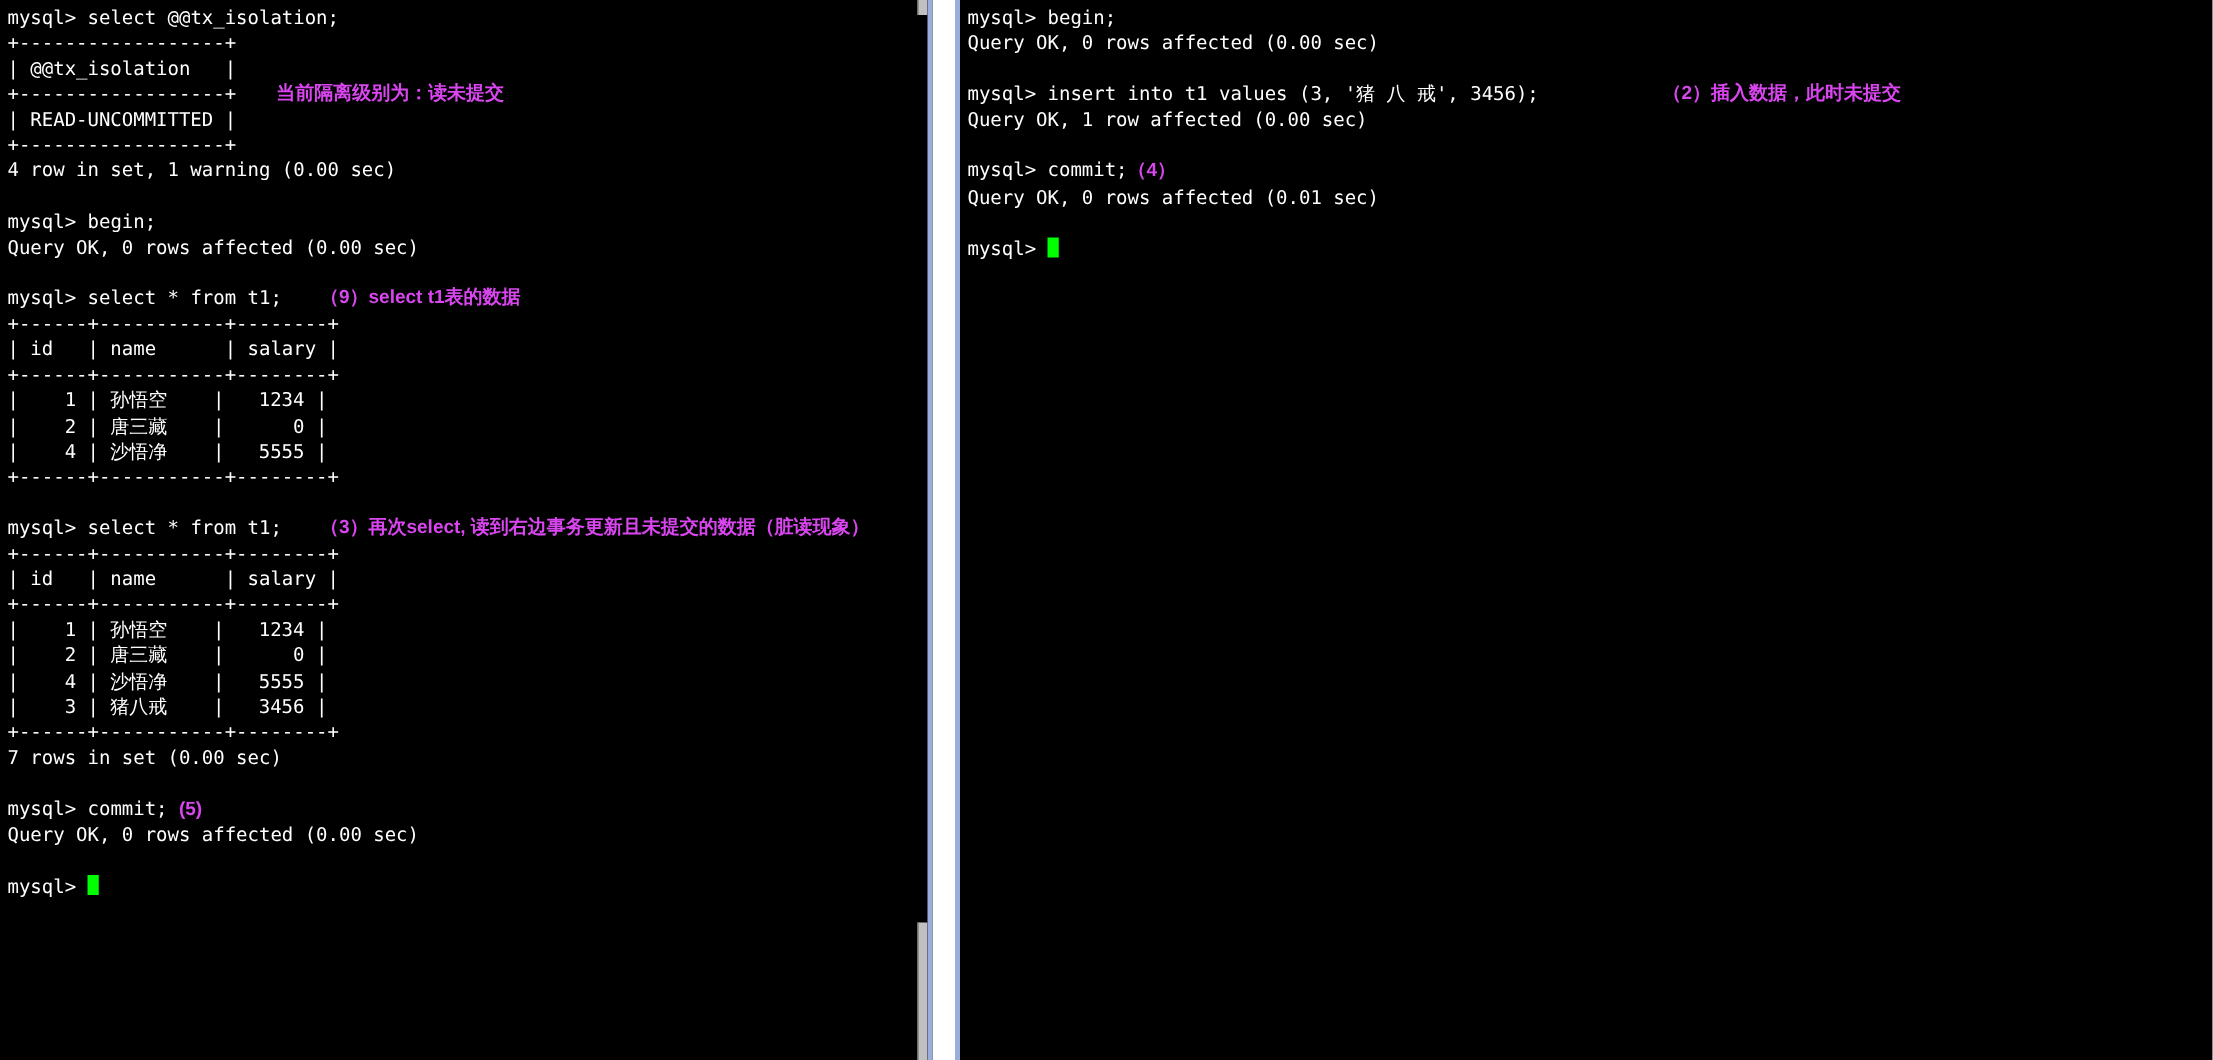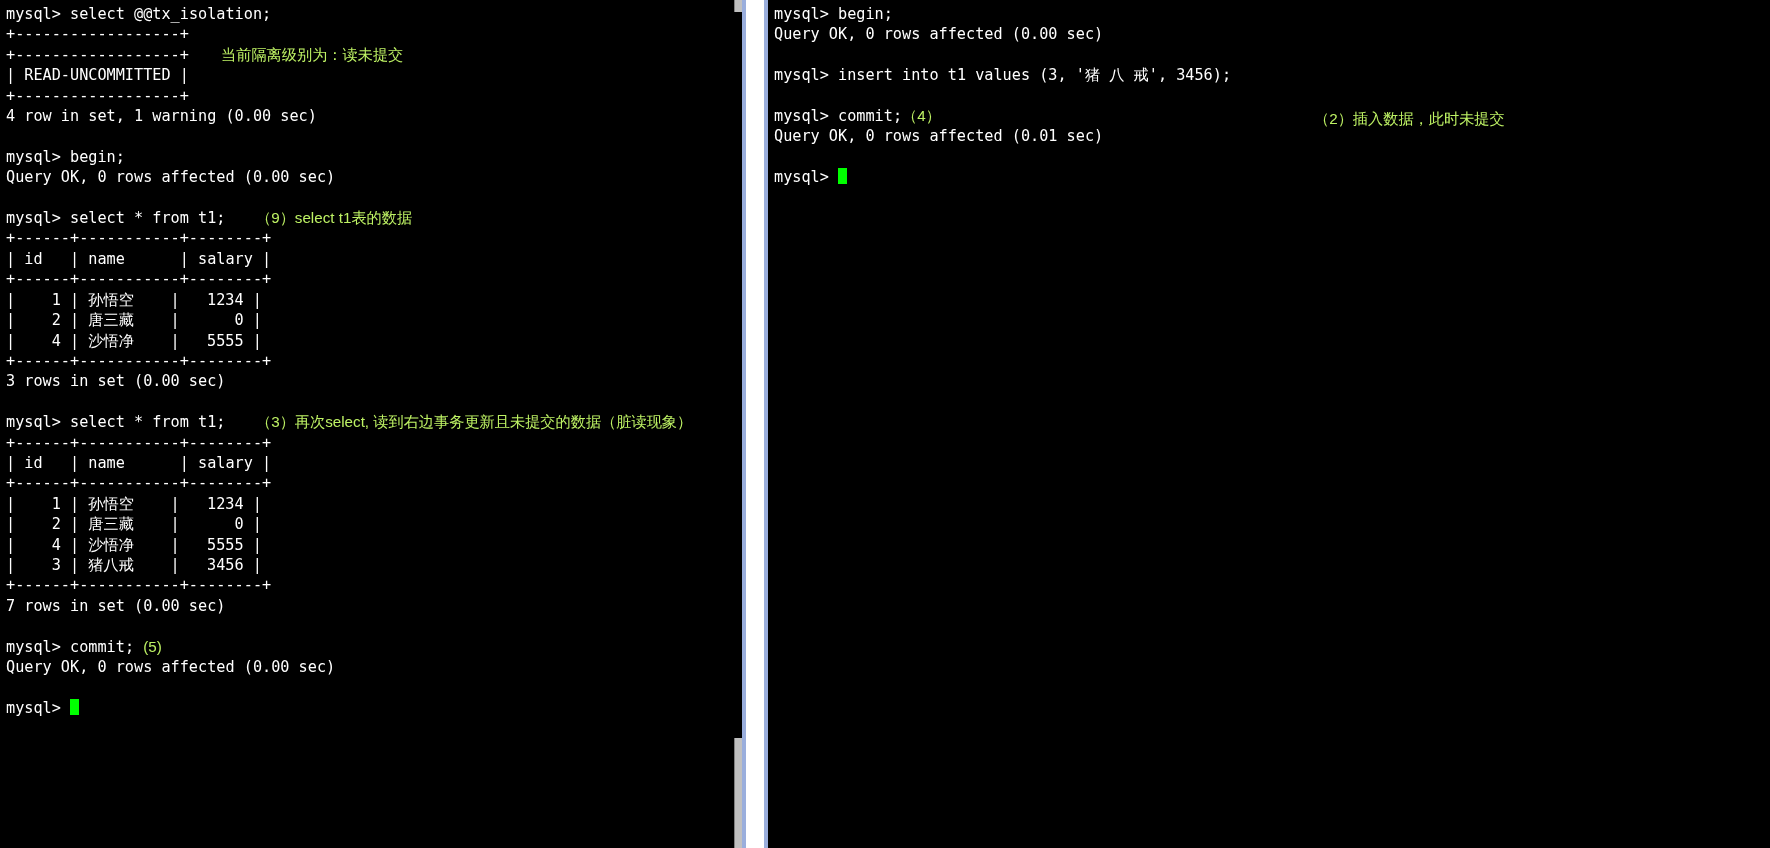--- a/index.html
+++ b/index.html
@@ -37,22 +37,22 @@
   .pane.right {
     flex: 1;
     border-left: 4px solid #9aaedc;
   }
   .line {
     white-space: pre;
     margin: 0;
     position: relative;
   }
   .red {
-    color: #bef264;
-    font-weight: normal;
+    color: #d946ef;
+    font-weight: bold;
     font-family: "Consolas", "Microsoft YaHei", "SimHei", sans-serif;
   }
   .annot {
     position: absolute;
     top: 0;
   }
   .cursor {
     display: inline-block;
     width: 9px;
     height: 16px;
@@ -68,37 +68,37 @@
   }
 </style>
 </head>
 <body>
 
 <div class="panes">
 
   <div class="pane left">
     <div class="line"><span>mysql&gt; </span><span>select @@tx_isolation;</span></div>
     <div class="line">+------------------+</div>
+    <div class="line">| @@tx_isolation   |</div>
     <div class="line"><span>+------------------+</span><span class="red annot" style="left:215px;">当前隔离级别为：读未提交</span></div>
     <div class="line">| READ-UNCOMMITTED |</div>
     <div class="line">+------------------+</div>
     <div class="line">4 row in set, 1 warning (0.00 sec)</div>
     <div class="line"> </div>
     <div class="line"><span>mysql&gt; </span><span>begin;</span></div>
     <div class="line">Query OK, 0 rows affected (0.00 sec)</div>
     <div class="line"> </div>
     <div class="line"><span>mysql&gt; </span><span>select * from t1;</span><span class="red annot" style="left:250px;">（9）select t1表的数据</span></div>
     <div class="line">+------+-----------+--------+</div>
     <div class="line">| id   | name      | salary |</div>
     <div class="line">+------+-----------+--------+</div>
     <div class="line">|    1 | 孙悟空    |   1234 |</div>
     <div class="line">|    2 | 唐三藏    |      0 |</div>
     <div class="line">|    4 | 沙悟净    |   5555 |</div>
     <div class="line">+------+-----------+--------+</div>
-    <div class="line">3 rows in set (0.00 sec)</div>
     <div class="line"> </div>
     <div class="line"><span>mysql&gt; </span><span>select * from t1;</span><span class="red annot" style="left:250px;">（3）再次select, 读到右边事务更新且未提交的数据（脏读现象）</span></div>
     <div class="line">+------+-----------+--------+</div>
     <div class="line">| id   | name      | salary |</div>
     <div class="line">+------+-----------+--------+</div>
     <div class="line">|    1 | 孙悟空    |   1234 |</div>
     <div class="line">|    2 | 唐三藏    |      0 |</div>
     <div class="line">|    4 | 沙悟净    |   5555 |</div>
     <div class="line">|    3 | 猪八戒    |   3456 |</div>
     <div class="line">+------+-----------+--------+</div>
@@ -112,21 +112,22 @@
     <div class="scroll-indicator" style="top:0; height:12px;"></div>
     <div class="scroll-indicator" style="bottom:0; height:110px;"></div>
   </div>
 
   <div class="gap"></div>
 
   <div class="pane right">
     <div class="line"><span>mysql&gt; </span><span>begin;</span></div>
     <div class="line">Query OK, 0 rows affected (0.00 sec)</div>
     <div class="line"> </div>
-    <div class="line"><span>mysql&gt; </span><span>insert into t1 values (3, '猪 八 戒', 3456);</span><span class="red annot" style="left:540px;margin-top:44px;">（2）插入数据，此时未提交</span></div>
+    <div class="line"><span>mysql&gt; </span><span>insert into t1 values (3, '猪 八 戒', 3456);</span><span class="red annot" style="left:556px;">（2）插入数据，此时未提交</span></div>
+    <div class="line">Query OK, 1 row affected (0.00 sec)</div>
     <div class="line"> </div>
     <div class="line"><span>mysql&gt; </span><span>commit;</span><span class="red">（4）</span></div>
     <div class="line">Query OK, 0 rows affected (0.01 sec)</div>
     <div class="line"> </div>
     <div class="line"><span>mysql&gt; </span><span class="cursor"></span></div>
   </div>
 
 </div>
 
 </body></html>

